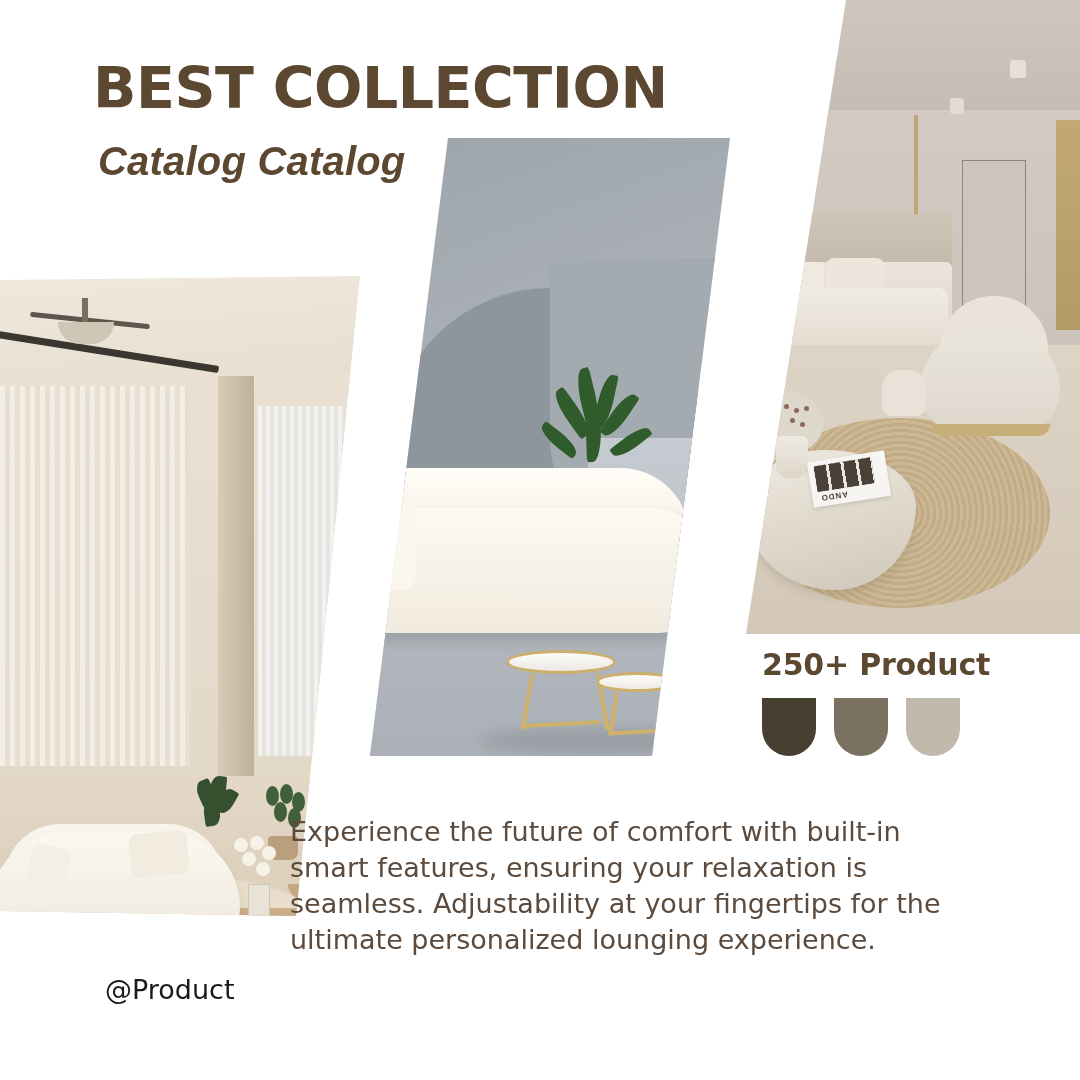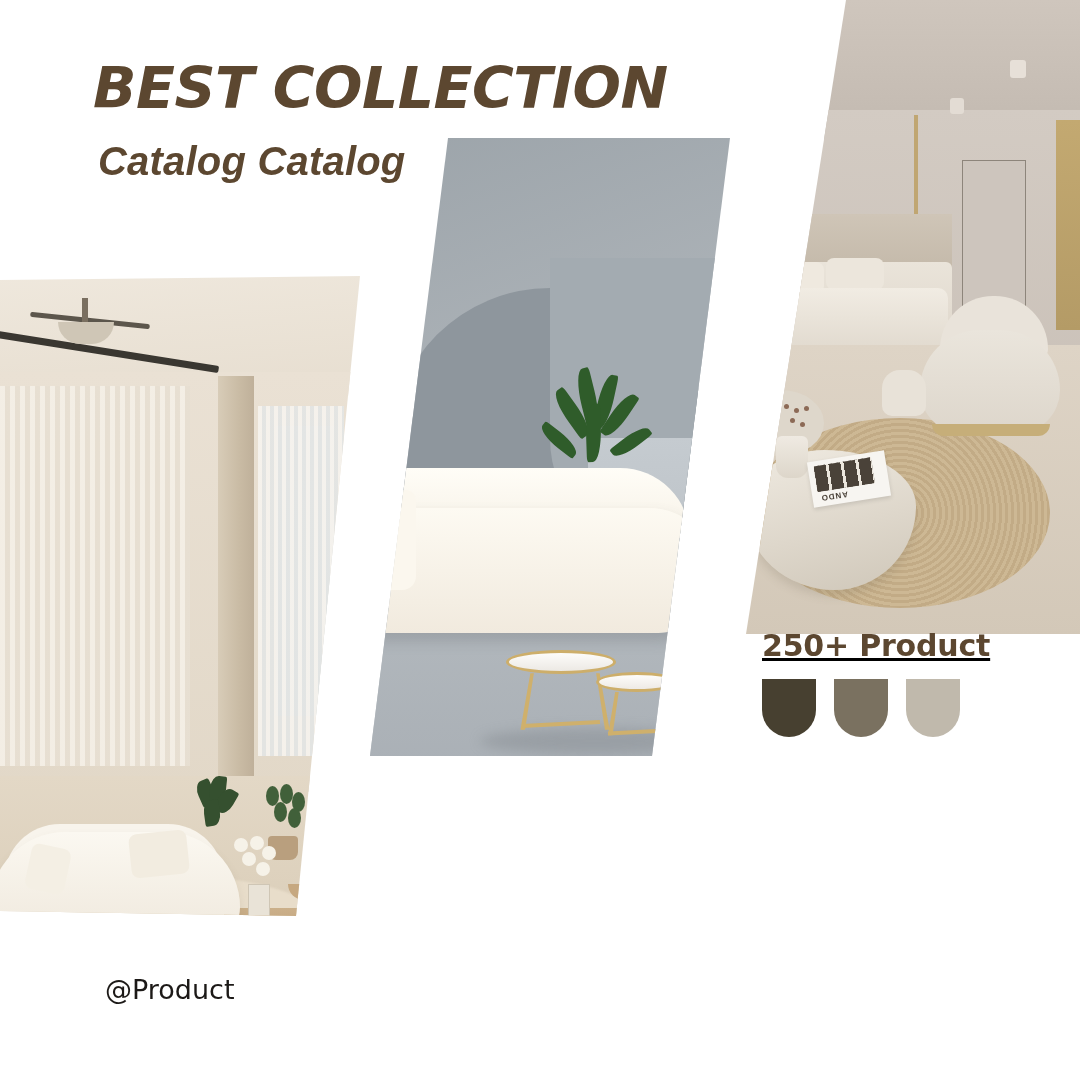--- a/index.html
+++ b/index.html
@@ -14,21 +14,20 @@
 
   
   .headline{
     position:absolute;left:93px;top:58px;
     font-size:57px;line-height:60px;
     font-weight:bold;letter-spacing:-0.5px;
     color:#5c4730;
     font-family:"DejaVu Sans","Liberation Sans",sans-serif;
     white-space:nowrap;
     z-index:40;
-    font-style:italic;
   }
   .subheadline{
     position:absolute;left:98px;top:138px;
     font-size:40px;line-height:46px;
     font-weight:bold;font-style:italic;
     color:#5c4730;
     letter-spacing:0.2px;
     white-space:nowrap;
     z-index:40;
   }
@@ -186,21 +185,21 @@
   .r-stems i{position:absolute;width:5px;height:5px;background:#8c6a56;border-radius:50%;}
   .r-book{position:absolute;left:110px;top:456px;width:78px;height:46px;
     background:#f7f5f1;transform:rotate(-9deg);box-shadow:0 2px 4px rgba(0,0,0,.12);}
   .r-bookimg{position:absolute;left:6px;top:5px;width:58px;height:26px;
     background:repeating-linear-gradient(90deg,#4a4239 0px,#4a4239 12px,#ece7de 12px,#ece7de 15px),
                repeating-linear-gradient(0deg,#4a4239 0px,#4a4239 10px,#ece7de 10px,#ece7de 13px);}
   .r-booktxt{position:absolute;left:8px;top:33px;font-size:8px;letter-spacing:1px;
     color:#4a4239;font-weight:bold;transform:rotate(180deg);}
 
   
-  .prod-block{position:absolute;left:762px;top:628px;z-index:30;text-decoration:underline;}
+  .prod-block{position:absolute;left:762px;top:647px;z-index:30;}
   .prod-title{font-size:30px;font-weight:bold;color:#5c4730;letter-spacing:-0.2px;
     font-family:"DejaVu Sans","Liberation Sans",sans-serif;white-space:nowrap;}
   .swatches{display:flex;gap:18px;margin-top:16px;}
   .swatch{width:54px;height:58px;border-radius:0 0 27px 27px;}
 
   
   .body-copy{
     position:absolute;left:290px;top:814px;width:680px;
     font-size:27px;line-height:36px;color:#5c4a3c;
     font-family:"DejaVu Sans","Liberation Sans",sans-serif;
@@ -346,16 +345,17 @@
 
   <div class="prod-block">
     <div class="prod-title">250+ Product</div>
     <div class="swatches">
       <div class="swatch" style="background:#474030"></div>
       <div class="swatch" style="background:#7a7160"></div>
       <div class="swatch" style="background:#c0b9ac"></div>
     </div>
   </div>
 
+  <div class="body-copy">Experience the future of comfort with built-in smart features, ensuring your relaxation is seamless. Adjustability at your fingertips for the ultimate personalized lounging experience.</div>
 
   <div class="handle">@Product</div>
 
 </div>
 
 </body></html>

